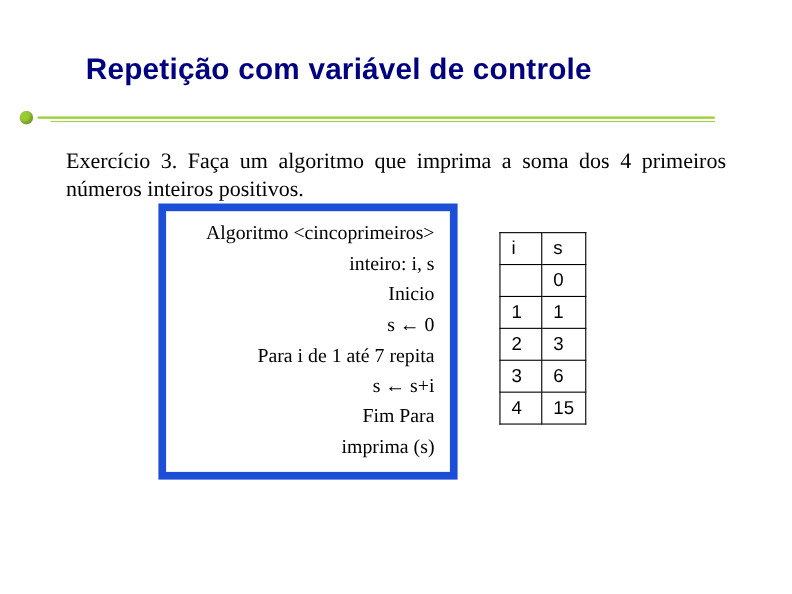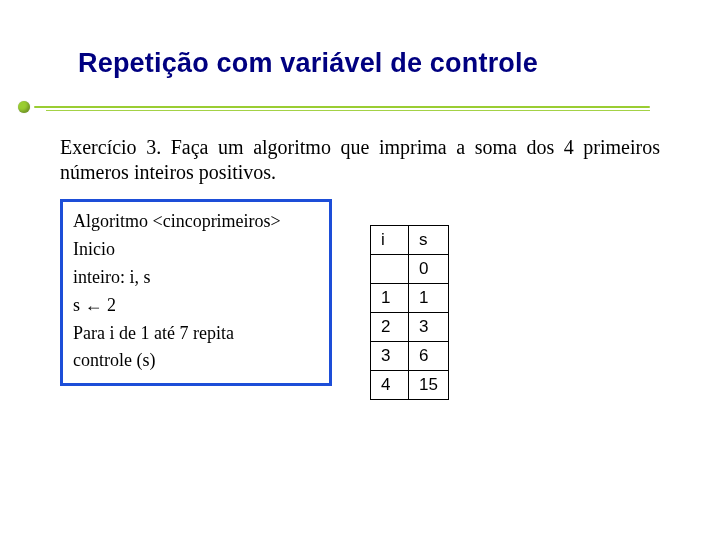--- a/index.html
+++ b/index.html
@@ -3,23 +3,23 @@
 <meta charset="utf-8">
 <style>
   * { box-sizing: border-box; margin: 0; padding: 0; }
   html, body { width: 720px; height: 540px; background: #fff; font-family: Arial, Helvetica, sans-serif; }
   .slide { position: relative; width: 720px; height: 540px; padding: 48px 60px 40px 60px; }
   .title { font-size: 27px; font-weight: bold; color: #000080; letter-spacing: 0.2px; margin-left: 18px; margin-bottom: 20px; }
   .underline-wrap { position: relative; height: 18px; margin-bottom: 18px; margin-left: -42px; width: 636px; }
   .dot { position: absolute; left: 0; top: 2px; width: 12px; height: 12px; border-radius: 50%; background: #9acd32; box-shadow: inset -2px -2px 3px rgba(0,0,0,0.25), 0 0 1px rgba(0,0,0,0.3); }
   .line1 { position: absolute; left: 16px; top: 7px; height: 2px; width: 616px; background: #9acd32; border-radius: 1px; }
   .line2 { position: absolute; left: 28px; top: 11px; height: 1px; width: 604px; background: #9acd32; opacity: 0.9; }
-  .problem { font-family: 'Times New Roman', Times, serif; font-size: 20px; color: #000; text-align: justify; line-height: 1.25; margin-bottom: 14px; }
+  .problem { font-family: 'Times New Roman', Times, serif; font-size: 20px; color: #000; text-align: justify; line-height: 1.25; }
   .content-row { display: flex; align-items: flex-start; }
-  .algo-box { border: 3px solid #1d4ed8; padding: 6px 14px 8px 10px; width: 272px; font-family: 'Times New Roman', Times, serif; font-size: 18px; line-height: 1.55; color: #000; }
+  .algo-box { border: 7px solid #1d4ed8; padding: 6px 14px 8px 10px; width: 272px; margin-left: 84px; font-family: 'Times New Roman', Times, serif; font-size: 18px; line-height: 1.55; color: #000; text-align: right; }
   .algo-indent { padding-left: 24px; }
   .trace-table { margin-left: 38px; margin-top: 26px; border-collapse: collapse; font-family: Arial, sans-serif; font-size: 17px; color: #000; }
   .trace-table th, .trace-table td { border: 1px solid #000; padding: 4px 10px; text-align: left; min-width: 38px; height: 26px; font-weight: normal; }
   .trace-table th { font-family: Arial, sans-serif; }
 </style>
 </head>
 <body>
 
 <div class="slide">
 
@@ -30,25 +30,27 @@
     <span class="line1"></span>
     <span class="line2"></span>
   </div>
 
   <p class="problem">Exercício 3. Faça um algoritmo que imprima a soma dos 4 primeiros números inteiros positivos.</p>
 
   <div class="content-row">
 
     <div class="algo-box">
       <div>Algoritmo &lt;cincoprimeiros&gt;</div>
+      <div>inteiro: i, s</div>
       <div>Inicio</div>
-      <div>inteiro: i, s</div>
-      <div>s     ← 2</div>
+      <div>s     ← 0</div>
       <div>Para i de 1 até 7 repita</div>
-      <div>controle (s)</div>
+      <div class="algo-indent">s ← s+i</div>
+      <div>Fim Para</div>
+      <div>imprima (s)</div>
     </div>
 
     <table class="trace-table">
       <tbody>
           <tr>
         <th>i</th>
         <th>s</th>
       </tr>
       <tr>
         <td></td>

